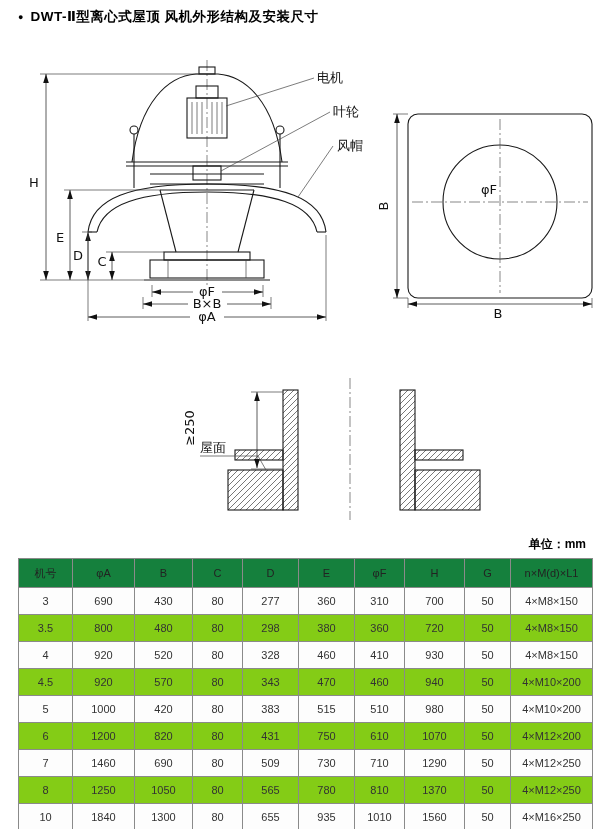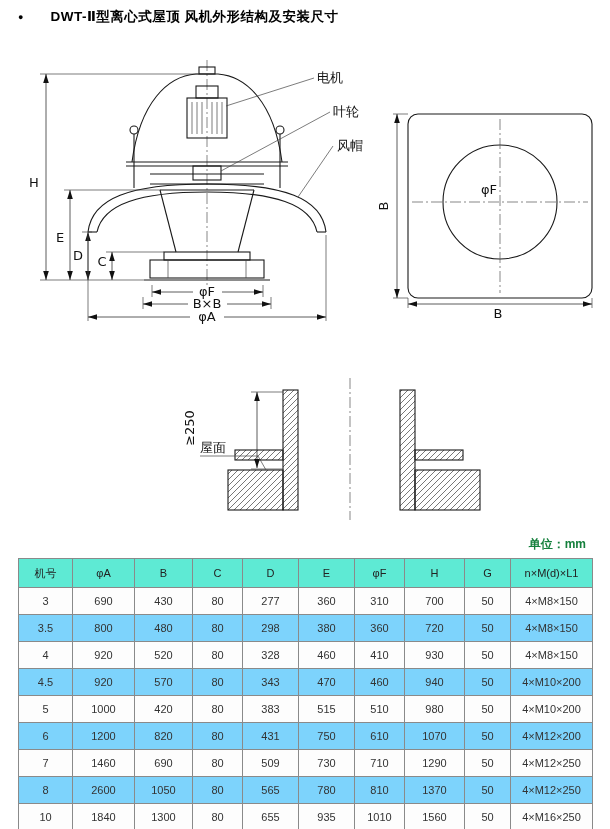--- a/index.html
+++ b/index.html
@@ -1,29 +1,29 @@
 <!DOCTYPE html>
 <html><head>
 <meta charset="utf-8">
 <style>
   html,body{margin:0;padding:0;background:#fff;}
   .page{position:relative;width:610px;height:829px;background:#fff;overflow:hidden;
         font-family:"Liberation Sans","DejaVu Sans",sans-serif;color:#111;}
   .title-row{position:absolute;top:8px;left:18px;display:flex;align-items:center;gap:7px;}
   .bullet{font-size:9px;line-height:1;color:#000;}
-  .title{font-size:13.5px;font-weight:bold;color:#000;letter-spacing:0.5px;margin-left:20px;}
+  .title{font-size:13.5px;font-weight:bold;color:#000;letter-spacing:0.5px;}
   .svg-main{position:absolute;top:40px;left:0;}
   .svg-section{position:absolute;top:372px;left:0;}
-  .unit{position:absolute;top:536px;right:24px;font-size:12px;font-weight:bold;color:#15803d;}
+  .unit{position:absolute;top:536px;right:24px;font-size:12px;font-weight:bold;color:#000000;}
   .spec{position:absolute;top:558px;left:18px;width:574px;border-collapse:collapse;table-layout:fixed;}
   .spec th,.spec td{border:1px solid #8a8a8a;text-align:center;vertical-align:middle;
         font-size:11px;color:#333;padding:0;overflow:hidden;white-space:nowrap;}
-  .spec th{height:28px;background:#5eead4;font-weight:normal;color:#222;}
+  .spec th{height:28px;background:#15803d;font-weight:normal;color:#222;}
   .spec td{height:26px;background:#fdfdfd;}
-  .spec tr.alt td{background:#7dd3fc;}
+  .spec tr.alt td{background:#84cc16;}
   
   .ln{stroke:#1a1a1a;stroke-width:1.1;fill:none;}
   .thin{stroke:#444;stroke-width:0.7;fill:none;}
   .dim{stroke:#333;stroke-width:0.8;fill:none;}
   .cl{stroke:#555;stroke-width:0.7;fill:none;stroke-dasharray:11 3 2 3;}
   .arrow{fill:#111;stroke:none;}
   .dimtext{font-family:"DejaVu Sans",sans-serif;font-size:13px;fill:#111;}
   .cntext{font-family:"DejaVu Sans",sans-serif;font-size:13px;fill:#111;}
 </style>
 </head>
@@ -304,21 +304,21 @@
           <td>80</td>
           <td>509</td>
           <td>730</td>
           <td>710</td>
           <td>1290</td>
           <td>50</td>
           <td>4×M12×250</td>
         </tr>
         <tr class="alt">
           <td>8</td>
-          <td>2600</td>
+          <td>1250</td>
           <td>1050</td>
           <td>80</td>
           <td>565</td>
           <td>780</td>
           <td>810</td>
           <td>1370</td>
           <td>50</td>
           <td>4×M12×250</td>
         </tr>
         <tr>

